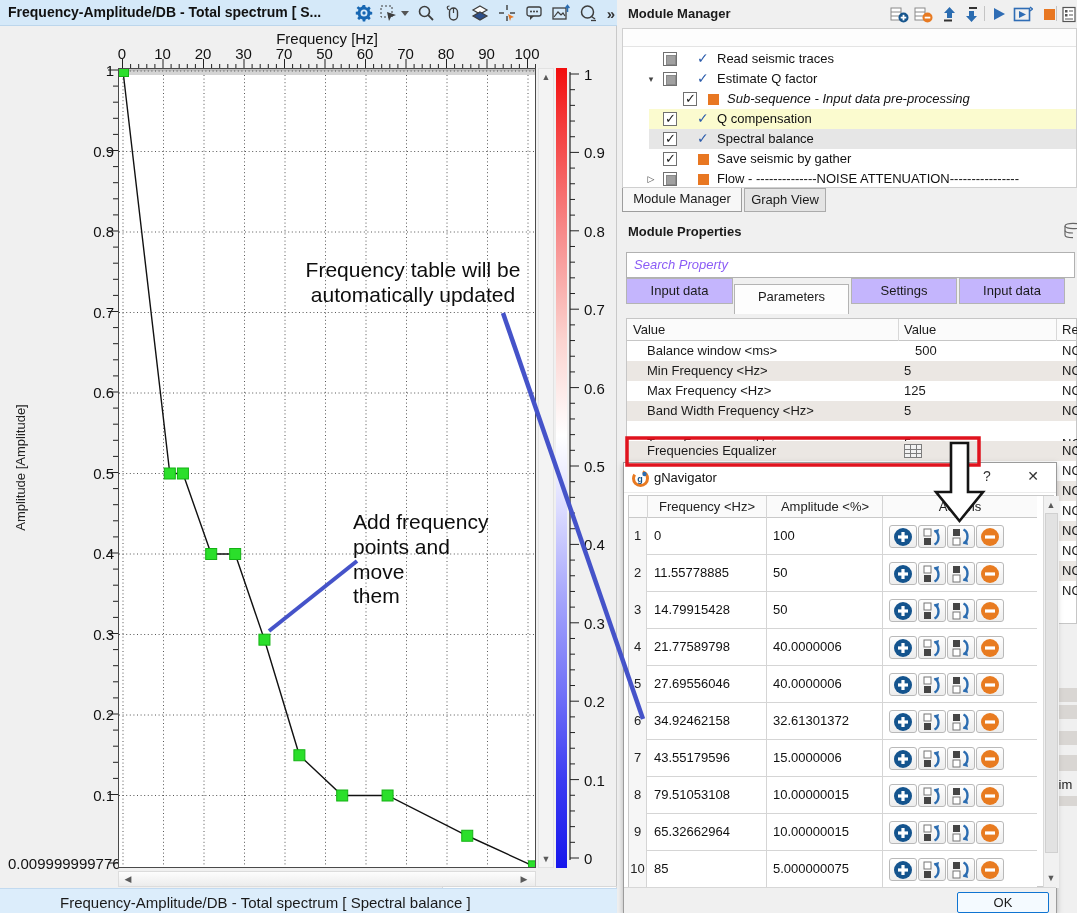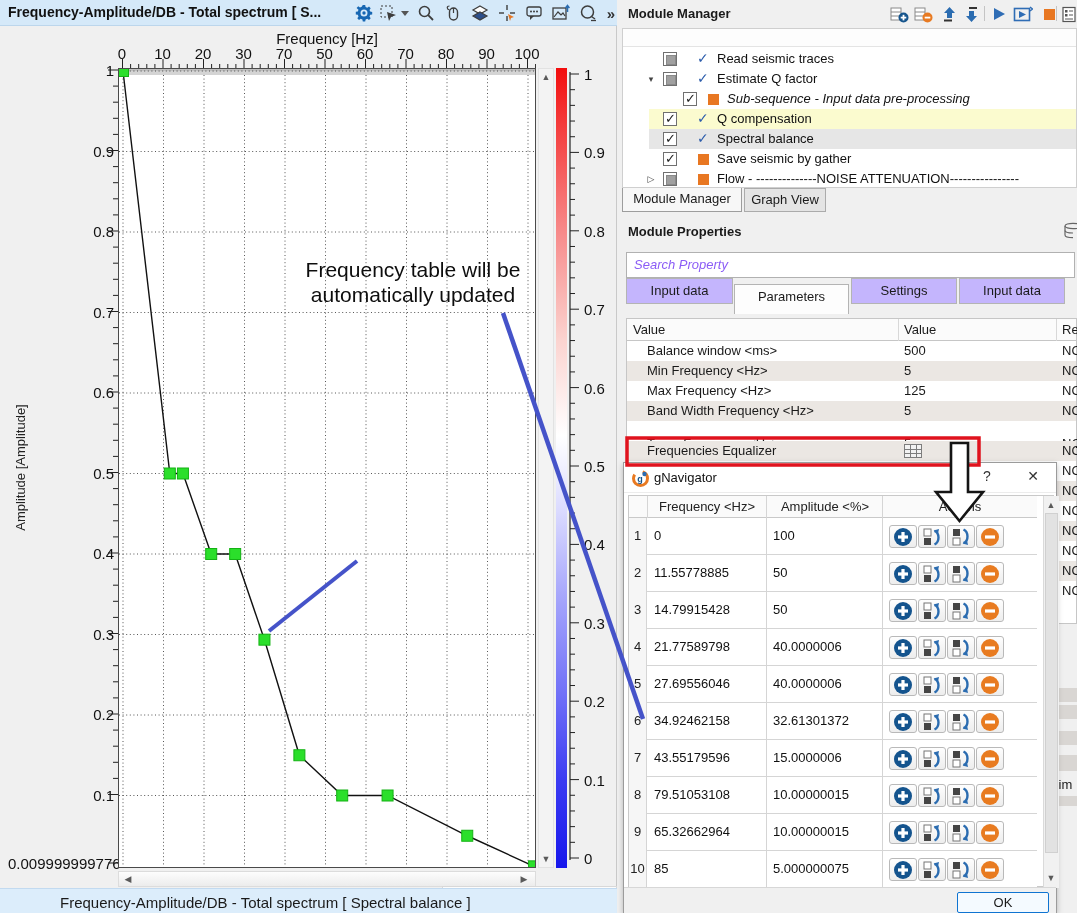--- a/index.html
+++ b/index.html
@@ -336,20 +336,23 @@
         <rect x="174.88477363799998" y="680.75" width="11" height="11" fill="#2bdf2b" stroke="#14b214" stroke-width="1"></rect>
         <rect x="217.696624932" y="721" width="11" height="11" fill="#2bdf2b" stroke="#14b214" stroke-width="1"></rect>
         <rect x="263.07285004199997" y="721" width="11" height="11" fill="#2bdf2b" stroke="#14b214" stroke-width="1"></rect>
         <rect x="342.75" y="761.25" width="11" height="11" fill="#2bdf2b" stroke="#14b214" stroke-width="1"></rect>
         <rect x="409.575" y="791.84" width="11" height="11" fill="#2bdf2b" stroke="#14b214" stroke-width="1"></rect>
       </svg>
   </div>
 
   <div id="annotation-1" class="abs annotation">Frequency table will be
 automatically updated</div>
+  <div id="annotation-2" class="abs annotation">Add frequency
+points and move
+them</div>
 
   <div id="plot-vsb" class="abs">
     <div class="sb-btn abs" style="left:0;top:0">▲</div>
     <div class="sb-btn abs" style="left:0;top:782px">▼</div>
   </div>
   <div id="colorbar" class="abs"></div>
   <svg id="rticks-svg" class="abs" style="left:569px;top:68px" width="16" height="800">
       <line x1="1" y1="4" x2="1" y2="792" stroke="#222" stroke-width="1.2"></line>
       <line x1="1" y1="6" x2="10" y2="6" stroke="#222" stroke-width="1"></line>
       <line x1="1" y1="21.68" x2="6" y2="21.68" stroke="#222" stroke-width="1"></line>
@@ -555,21 +558,21 @@
     <div id="mp-thead" class="abs">
       <span class="mp-col-name abs">Value</span>
       <span class="mp-col-value abs">Value</span>
       <span class="mp-col-re abs">Re</span>
       <span class="mp-vline abs" style="left:271px"></span>
       <span class="mp-vline abs" style="left:429px"></span>
     </div>
     <div id="mp-rows">
         <div class="mp-row abs" style="position: absolute; top: 22px;">
           <div class="mp-name abs" style="position: absolute;">Balance window &lt;ms&gt;</div>
-          <div class="mp-value abs" style="position: absolute;">500</div>
+          <div class="mp-value abs" style="position: absolute; margin-left: 11px;">500</div>
           <div class="mp-re abs" style="position: absolute;">NO</div>
         </div>
         <div class="mp-row abs alt" style="position: absolute; top: 42px;">
           <div class="mp-name abs" style="position: absolute;">Min Frequency &lt;Hz&gt;</div>
           <div class="mp-value abs" style="position: absolute;">5</div>
           <div class="mp-re abs" style="position: absolute;">NO</div>
         </div>
         <div class="mp-row abs" style="position: absolute; top: 62px;">
           <div class="mp-name abs" style="position: absolute;">Max Frequency &lt;Hz&gt;</div>
           <div class="mp-value abs" style="position: absolute;">125</div>

